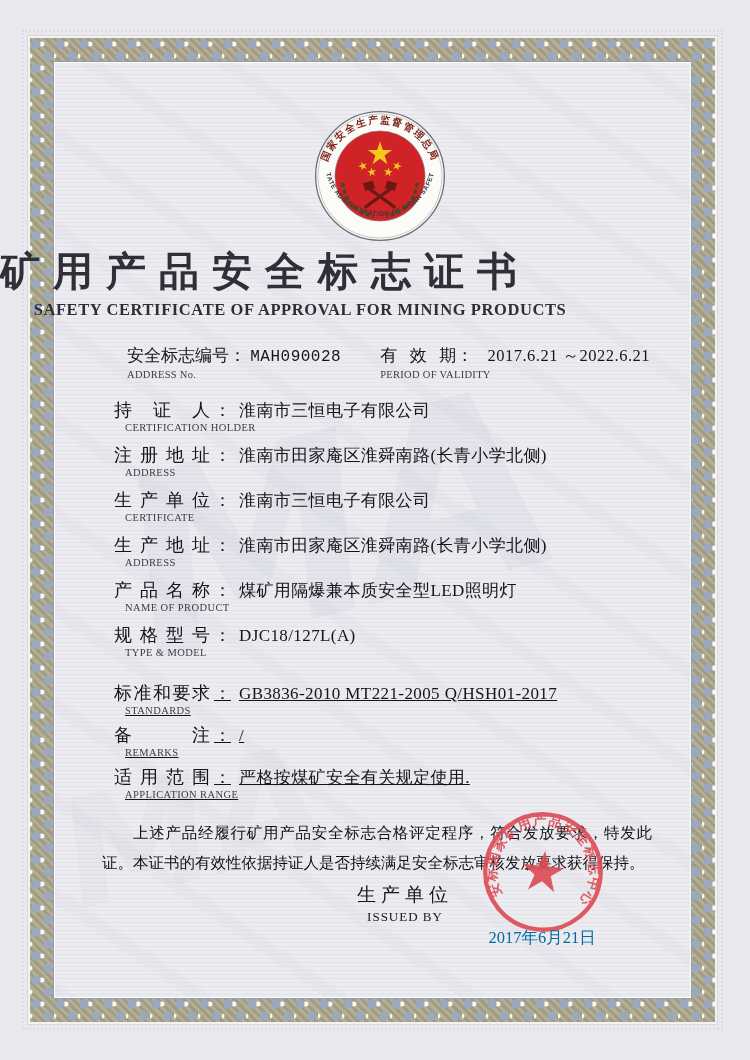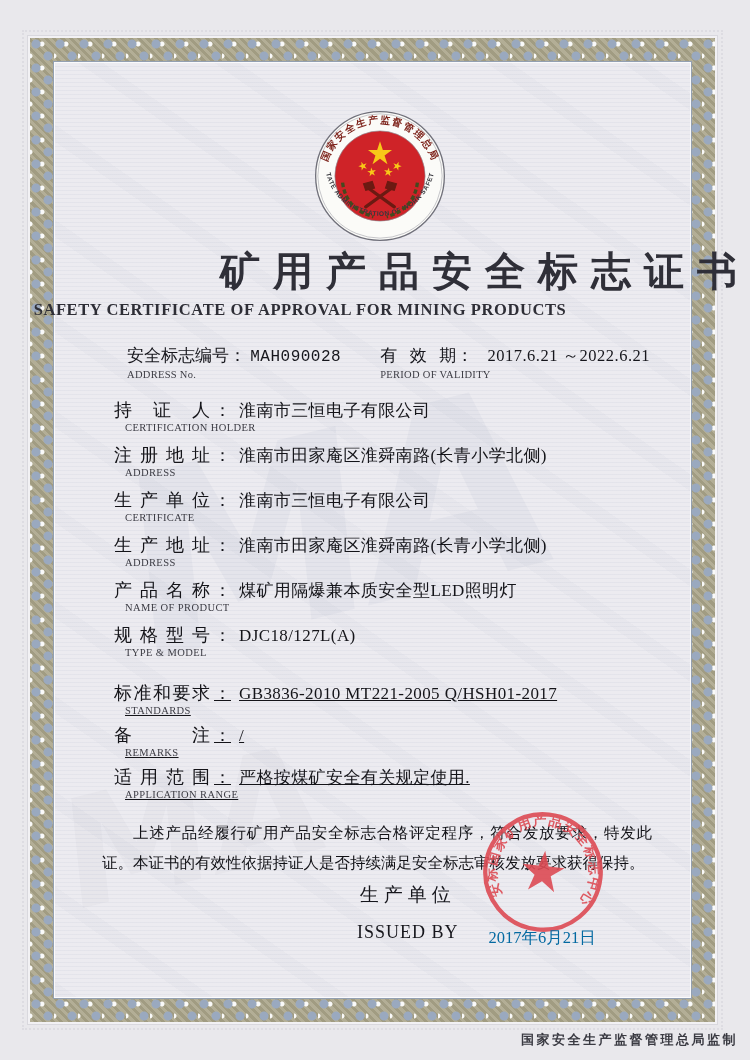--- a/index.html
+++ b/index.html
@@ -23,21 +23,21 @@
       repeating-linear-gradient(35deg, rgba(148,156,178,.05) 0 14px, transparent 14px 78px);}
   
   .wm{position:absolute;left:120px;top:380px;font-size:250px;font-weight:bold;letter-spacing:-10px;
       color:rgba(128,138,164,.07);transform:rotate(-14deg) skewX(-8deg);font-family:"DejaVu Sans",sans-serif;}
   .wm2{position:absolute;left:60px;top:740px;font-size:150px;font-weight:bold;color:rgba(128,138,164,.05);
       transform:rotate(-14deg) skewX(-8deg);font-family:"DejaVu Sans",sans-serif;}
   .content{position:absolute;left:0;top:0;width:750px;height:1060px;}
   
   .emblem{position:absolute;left:314px;top:110px;width:132px;height:132px;}
   
-  .title{position:absolute;top:244px;left:0;width:750px;text-align:right;font-size:40px;font-weight:bold;
+  .title{position:absolute;top:244px;left:0;width:750px;text-align:left;font-size:40px;font-weight:bold;
     letter-spacing:13px;color:#2f2f38;font-family:"Liberation Serif",serif;}
   .subtitle{position:absolute;top:300px;left:0;width:600px;text-align:center;font-size:16.5px;font-weight:bold;
     letter-spacing:.6px;color:#2e2e36;}
   
   .approval{position:absolute;top:344px;left:127px;right:100px;display:flex;justify-content:space-between;color:#16161c;}
   .ap-col .l1{font-size:17px;white-space:nowrap;}
   .ap-col .en{font-size:10.5px;color:#3c3c44;margin-top:2px;letter-spacing:.3px;}
   .ap-num{font-family:"Liberation Mono",monospace;font-size:16px;letter-spacing:.5px;}
   .ap-val{font-family:"Liberation Serif",serif;font-size:16.5px;letter-spacing:.5px;margin-left:10px;}
   .jlabel{display:inline-block;text-align:justify;text-align-last:justify;vertical-align:bottom;}
@@ -50,21 +50,21 @@
   .frow .zh{width:96px;font-size:18px;}
   .frow .colon{font-size:17px;margin:0 8px 0 4px;}
   .frow .val{font-size:17px;letter-spacing:.4px;}
   .frow .en{font-size:10.5px;color:#3c3c44;margin-top:0px;letter-spacing:.4px;font-family:"Liberation Serif",serif;margin-left:11px;}
   
   .statement{position:absolute;top:818px;left:102px;right:98px;font-size:15.5px;line-height:1.92;
     text-indent:2em;text-align:justify;color:#111116;}
   
   .issued{position:absolute;top:882px;left:357px;text-align:center;color:#16161c;}
   .issued .zh{font-size:19px;letter-spacing:5px;}
-  .issued .en{font-size:18px;letter-spacing:1px;margin-top:14px;}
+  .issued .en{font-size:13px;letter-spacing:1px;margin-top:1px;}
   .seal{position:absolute;left:481px;top:810px;width:124px;height:124px;opacity:.9;transform:rotate(6deg);}
   .date{position:absolute;top:927px;left:452px;width:180px;text-align:center;font-size:16.5px;color:#0369a1;}
   
   .footer{position:absolute;top:1031px;right:12px;font-size:13px;font-weight:bold;letter-spacing:2.5px;color:#3a3a42;}
 </style>
 </head>
 <body>
 
 <div class="page">
 
@@ -194,14 +194,13 @@
       <text font-size="12.5" font-weight="bold" fill="#dd4b54" letter-spacing="1.2" font-family="Liberation Serif,serif">
         <textPath href="#sealArc" startOffset="50%" text-anchor="middle">安标国家矿用产品安全标志中心</textPath>
       </text>
       <polygon fill="#dd4b54" points="58,38 62.7,52.4 77.8,52.4 65.6,61.3 70.3,75.7 58,66.8 45.7,75.7 50.4,61.3 38.2,52.4 53.3,52.4"></polygon>
     </svg>
 
     <div class="date">2017年6月21日</div>
 
   </div>
 
-  <div class="footer">国家安全生产监督管理总局监制</div>
 </div>
 
 </body></html>

